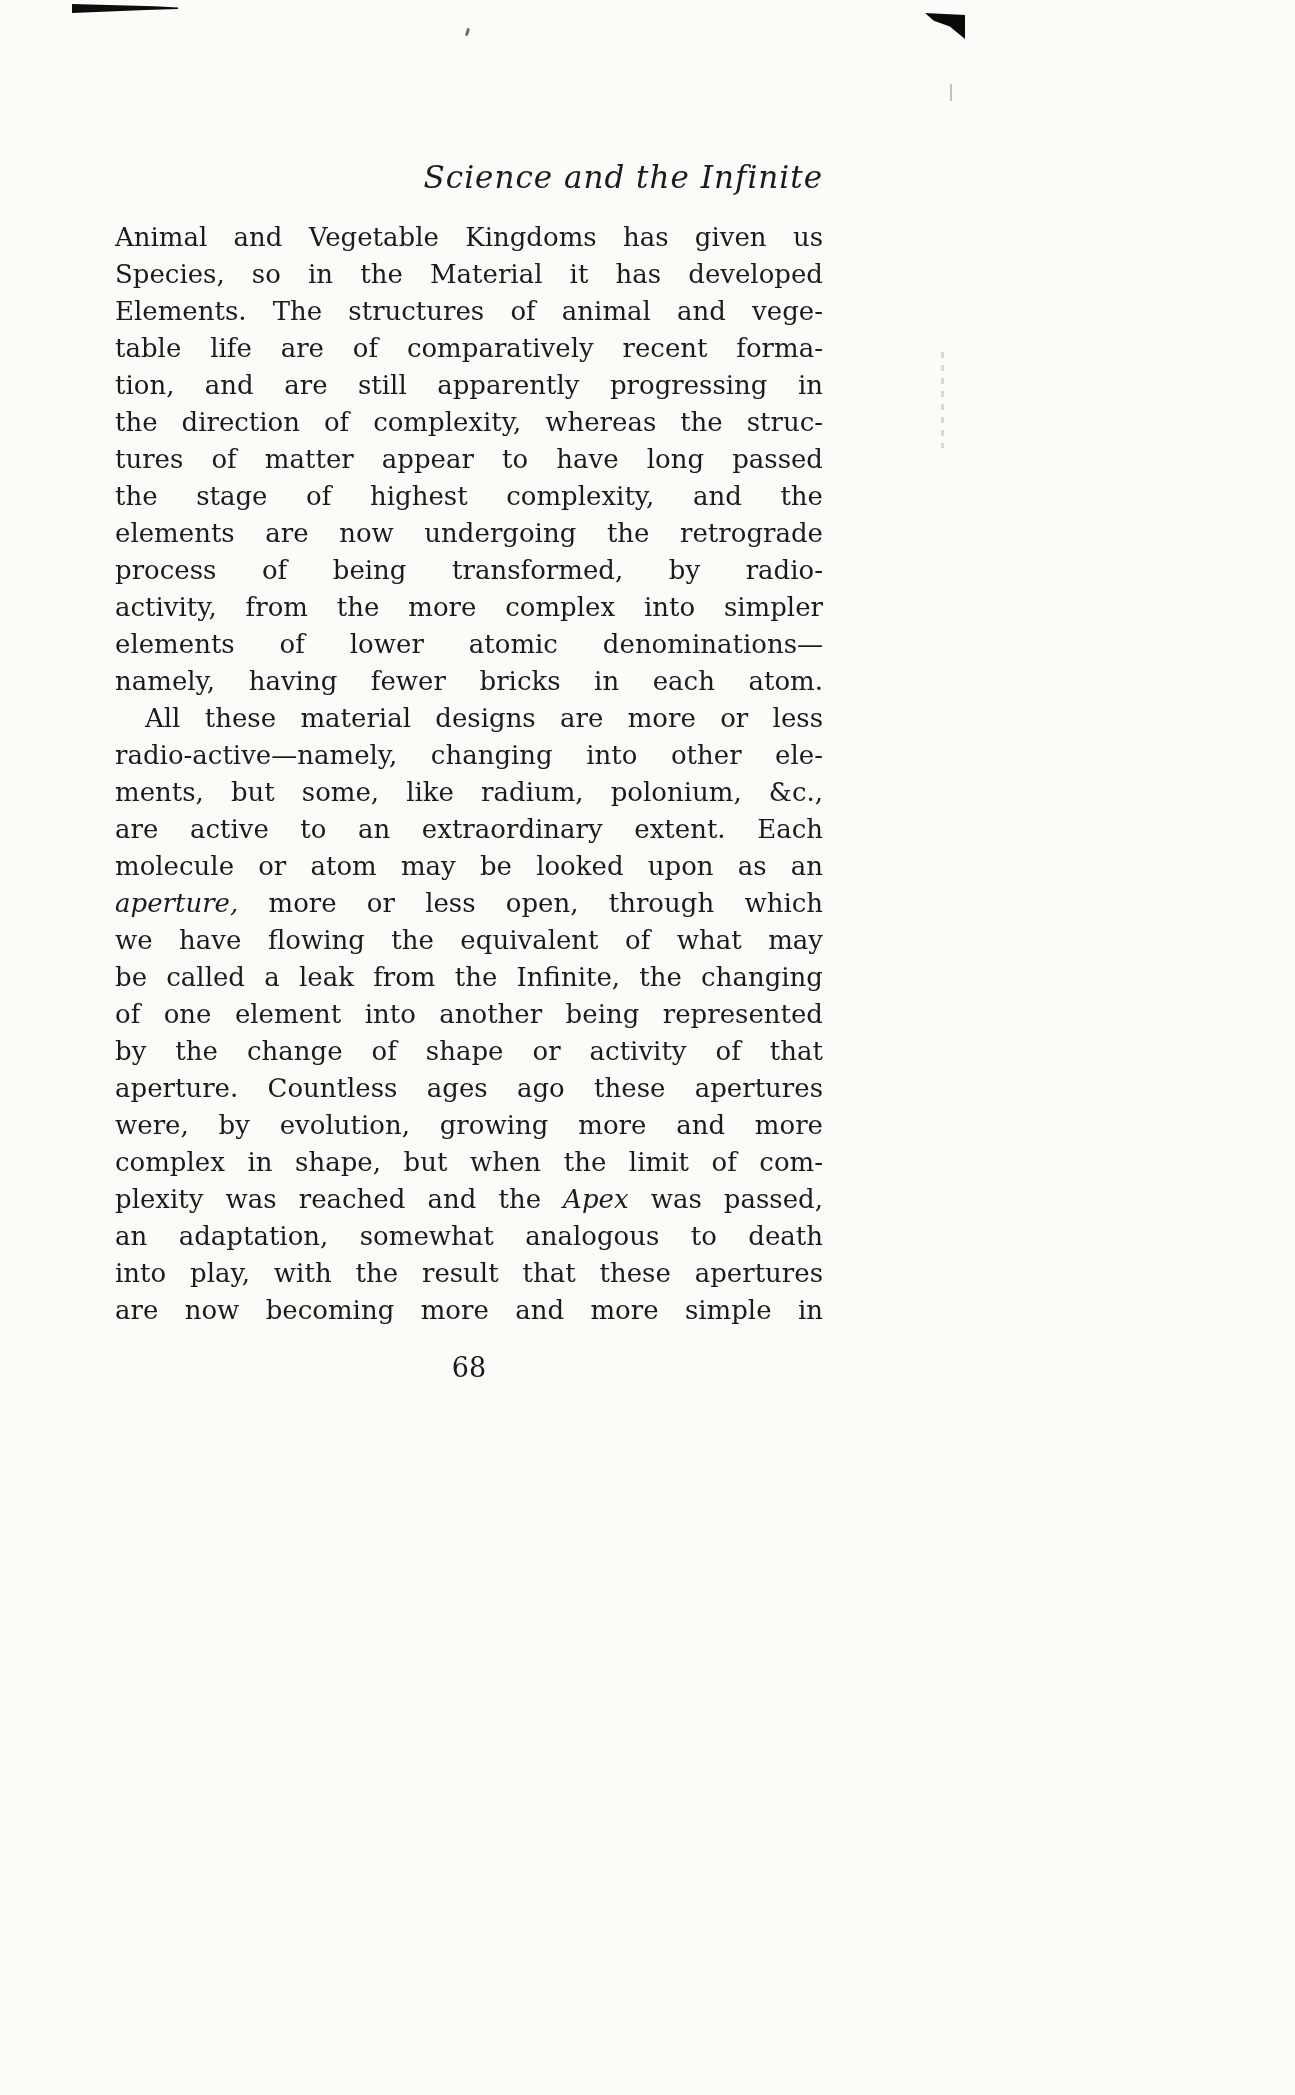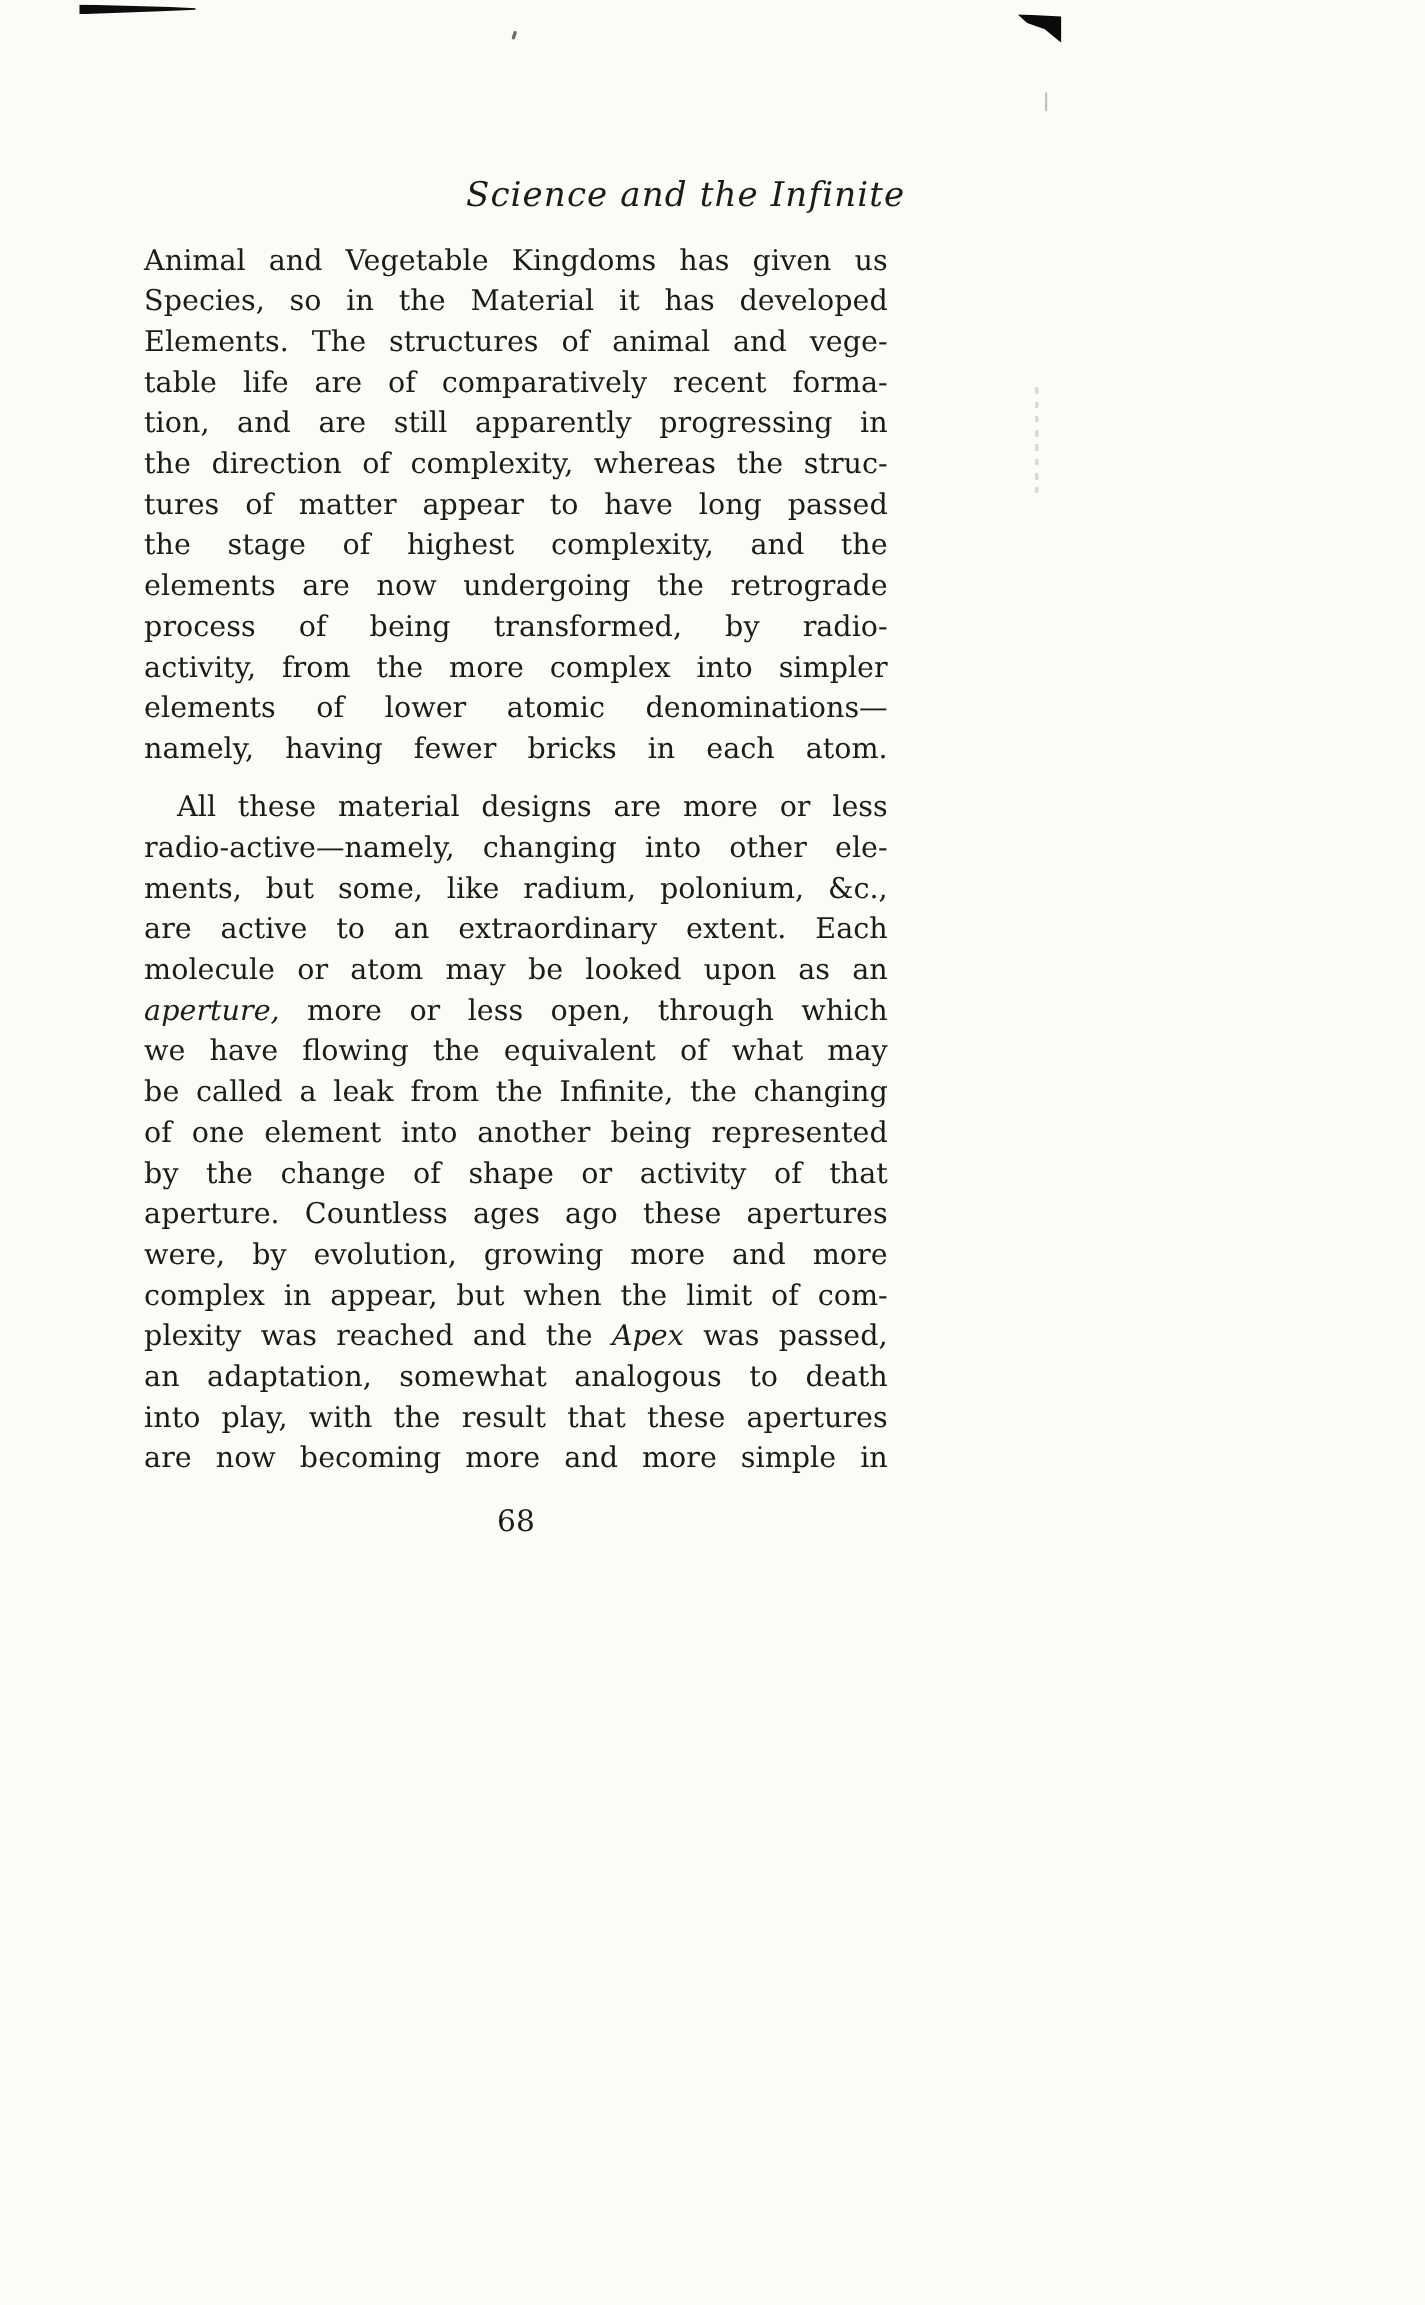--- a/index.html
+++ b/index.html
@@ -50,21 +50,21 @@
     width: 708px;
   }
   .header-title {
     font-style: italic;
     font-size: 31px;
     line-height: 42px;
     text-align: right;
     letter-spacing: 1px;
     margin-bottom: 21px;
   }
-  .paragraph { margin: 16px; }
+  .paragraph { margin: 0; }
   .text-line {
     font-size: 26px;
     line-height: 37px;
     text-align: justify;
     text-align-last: justify;
     text-justify: inter-word;
   }
   .text-line.indent { text-indent: 30px; }
   .it { font-style: italic; }
   .page-number {
@@ -108,21 +108,21 @@
         <div class="text-line"><span>ments, but some, like radium, polonium, &amp;c.,</span></div>
         <div class="text-line"><span>are active to an extraordinary extent. Each</span></div>
         <div class="text-line"><span>molecule or atom may be looked upon as an</span></div>
         <div class="text-line"><span class="it">aperture,</span><span> more or less open, through which</span></div>
         <div class="text-line"><span>we have flowing the equivalent of what may</span></div>
         <div class="text-line"><span>be called a leak from the Infinite, the changing</span></div>
         <div class="text-line"><span>of one element into another being represented</span></div>
         <div class="text-line"><span>by the change of shape or activity of that</span></div>
         <div class="text-line"><span>aperture. Countless ages ago these apertures</span></div>
         <div class="text-line"><span>were, by evolution, growing more and more</span></div>
-        <div class="text-line"><span>complex in appear, but when the limit of com-</span></div>
+        <div class="text-line"><span>complex in shape, but when the limit of com-</span></div>
         <div class="text-line"><span>plexity was reached and the </span><span class="it">Apex</span><span> was passed,</span></div>
         <div class="text-line"><span>an adaptation, somewhat analogous to death</span></div>
         <div class="text-line"><span>into play, with the result that these apertures</span></div>
         <div class="text-line"><span>are now becoming more and more simple in</span></div>
       </div>
     </div>
 
   <div class="page-number">68</div>
 </div>
 

